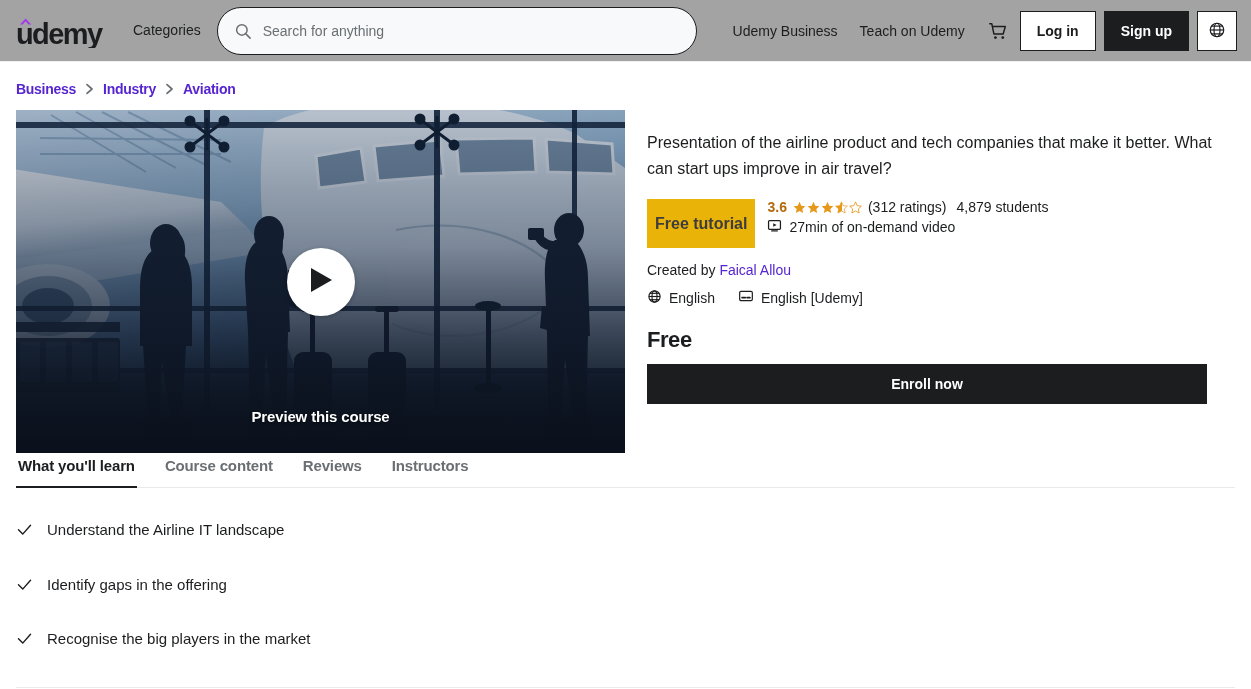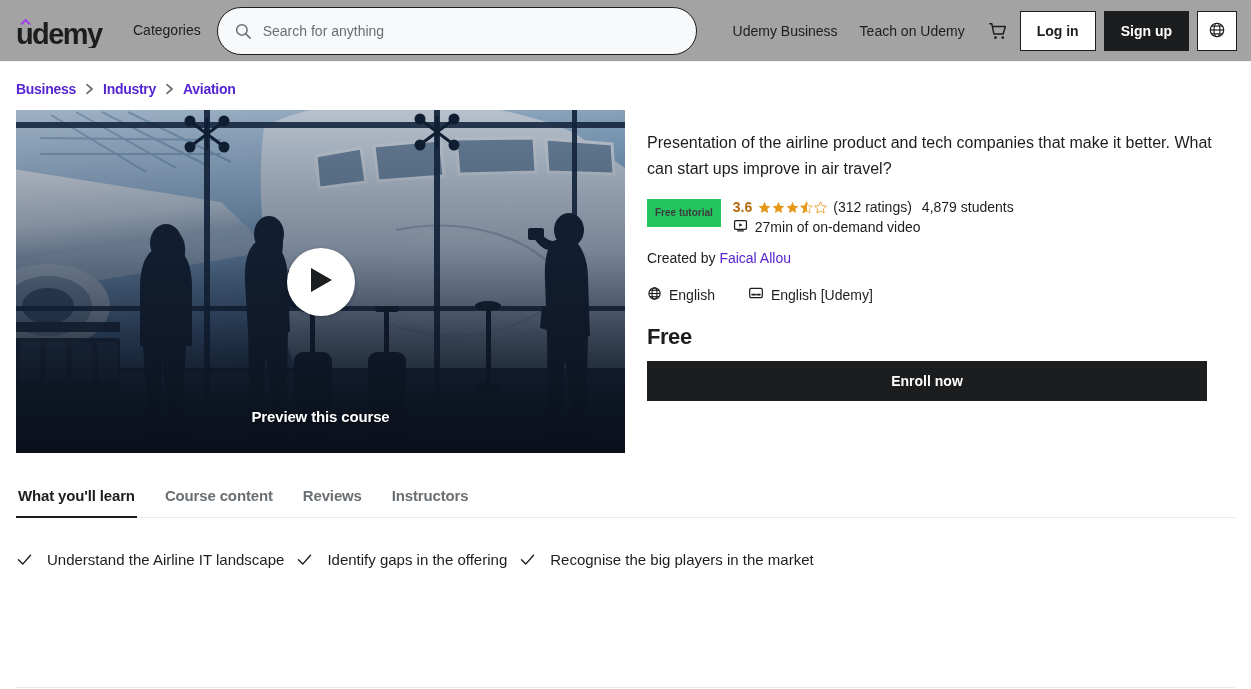--- a/index.html
+++ b/index.html
@@ -213,25 +213,25 @@
   }
 
   .meta-row {
     margin-top: 18px;
     display: flex;
     align-items: flex-start;
     flex-wrap: wrap;
     gap: 8px 12px;
   }
   .badge {
-    background: #22c55e;
+    background: #eab308;
     color: #3d3c3e;
-    font-size: 10px;
-    font-weight: bold;
-    padding: 8px 8px;
+    font-size: 16px;
+    font-weight: bold;
+    padding: 15px 8px;
     line-height: 1.2;
     white-space: nowrap;
     align-self: flex-start;
   }
   .rating-block { display: flex; flex-direction: column; gap: 3px; }
   .rating-line1 {
     display: flex;
     align-items: center;
     gap: 6px;
     font-size: 14px;
@@ -261,24 +261,24 @@
     font-size: 14px;
     color: #1c1d1f;
   }
   .instructor-link {
     color: #5624d0;
     text-decoration: none;
     cursor: pointer;
   }
 
   .lang-row {
-    margin-top: 19px;
-    display: flex;
-    align-items: center;
-    gap: 21px;
+    margin-top: 10px;
+    display: flex;
+    align-items: center;
+    gap: 11px;
     font-size: 14px;
     color: #1c1d1f;
   }
   .lang-item { display: flex; align-items: center; gap: 7px; }
   .lang-item + .lang-item { margin-left: 12px; }
 
   .price {
     margin-top: 20px;
     font-size: 22px;
     font-weight: bold;
@@ -298,21 +298,20 @@
     font-weight: bold;
     border: none;
     cursor: pointer;
     display: flex;
     align-items: center;
     justify-content: center;
   }
 
   
   .tabs-wrap {
-    margin-top: 30px;
     padding: 0 16px;
     position: relative;
   }
   .tabs {
     display: flex;
     align-items: flex-end;
     gap: 26px;
     border-bottom: 1px solid #e9e9eb;
     position: relative;
   }
@@ -326,22 +325,22 @@
     border-bottom: 2px solid transparent;
     margin-bottom: -1px;
     white-space: nowrap;
   }
   .tab.active { color: #1c1d1f; border-bottom-color: #1c1d1f; }
 
   
   .learn-list {
     padding: 32px 16px 0 16px;
     display: flex;
-    flex-direction: row;
-    gap: 12px;
+    flex-direction: column;
+    gap: 32px;
   }
   .learn-item {
     display: flex;
     align-items: flex-start;
     gap: 14px;
     font-size: 15px;
     color: #1c1d1f;
     line-height: 1.3;
   }
   .check-icon { flex: 0 0 auto; margin-top: 1px; }

